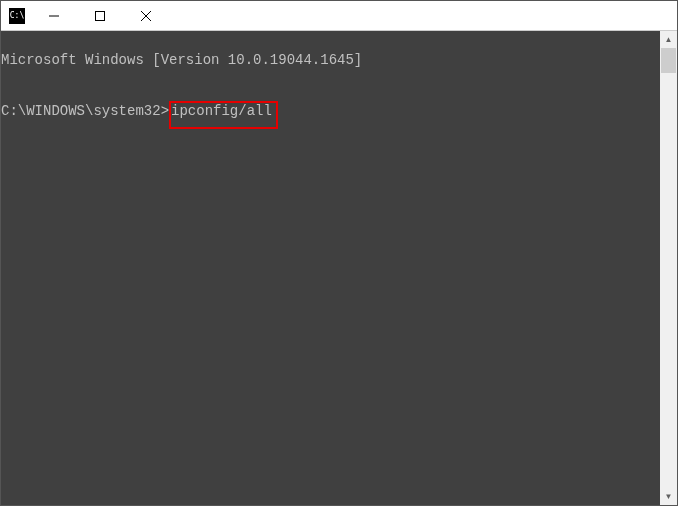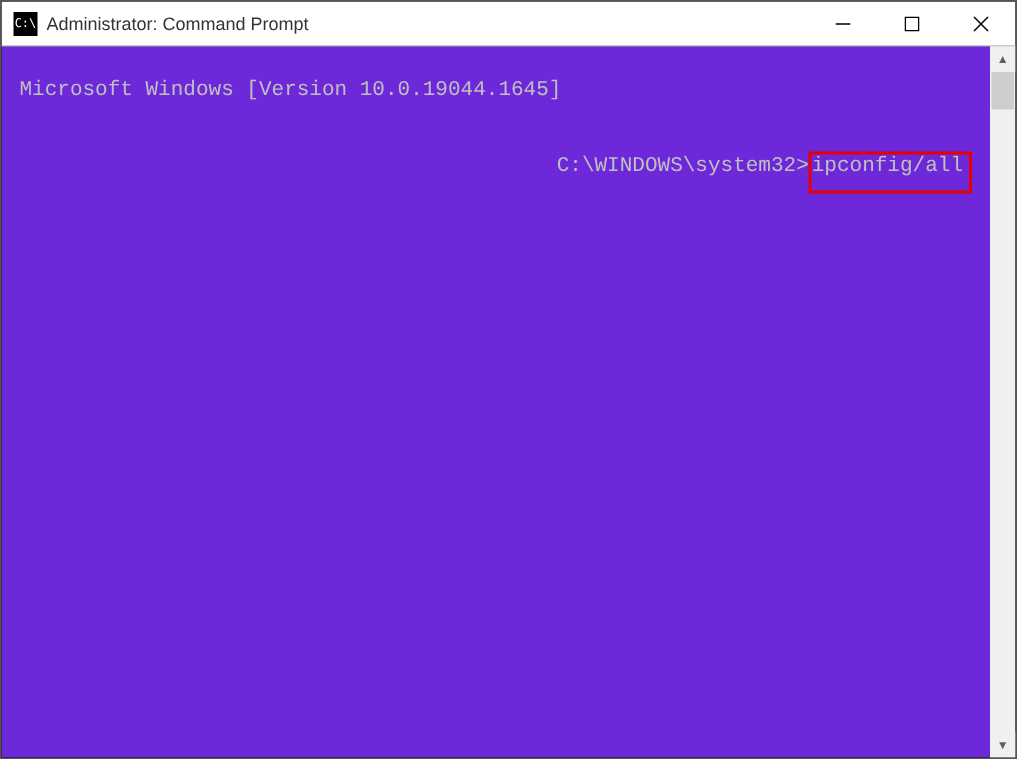--- a/index.html
+++ b/index.html
@@ -60,26 +60,26 @@
     .titlebar-btn svg {
       width: 10px;
       height: 10px;
     }
     .terminal-wrap {
       display: flex;
       height: calc(100% - 30px);
     }
     .terminal {
       flex: 1;
-      background: #6d28d9;
+      background: #404040;
       color: #c0c0c0;
       font-family: Consolas, "Courier New", monospace;
       font-size: 14px;
       line-height: 1.3;
-      padding: 2px 12px;
+      padding: 2px 0;
       white-space: pre;
       position: relative;
     }
     .scrollbar {
       width: 17px;
       background: #f0f0f0;
       position: relative;
     }
     .scrollbar-arrow {
       width: 17px;
@@ -106,31 +106,29 @@
     .line {
       display: block;
     }
     .highlight-box {
       border: 2px solid #e60000;
       padding: 0 4px 8px 0;
       display: inline;
     }
     .prompt-line {
       margin-top: 14px;
-      text-align: right;
     }
   </style>
 </head>
 <body>
 
 <div class="titlebar">
   <div class="titlebar-icon">
     <span>C:\</span>
   </div>
-  <div class="titlebar-title">Administrator: Command Prompt</div>
   <div class="titlebar-controls">
     <div class="titlebar-btn">
       <svg viewBox="0 0 10 10">
           <line x1="0" y1="5" x2="10" y2="5" stroke="black" stroke-width="1"></line>
         </svg>
     </div>
     <div class="titlebar-btn">
       <svg viewBox="0 0 10 10">
           <rect x="0.5" y="0.5" width="9" height="9" fill="none" stroke="black" stroke-width="1"></rect>
         </svg>

